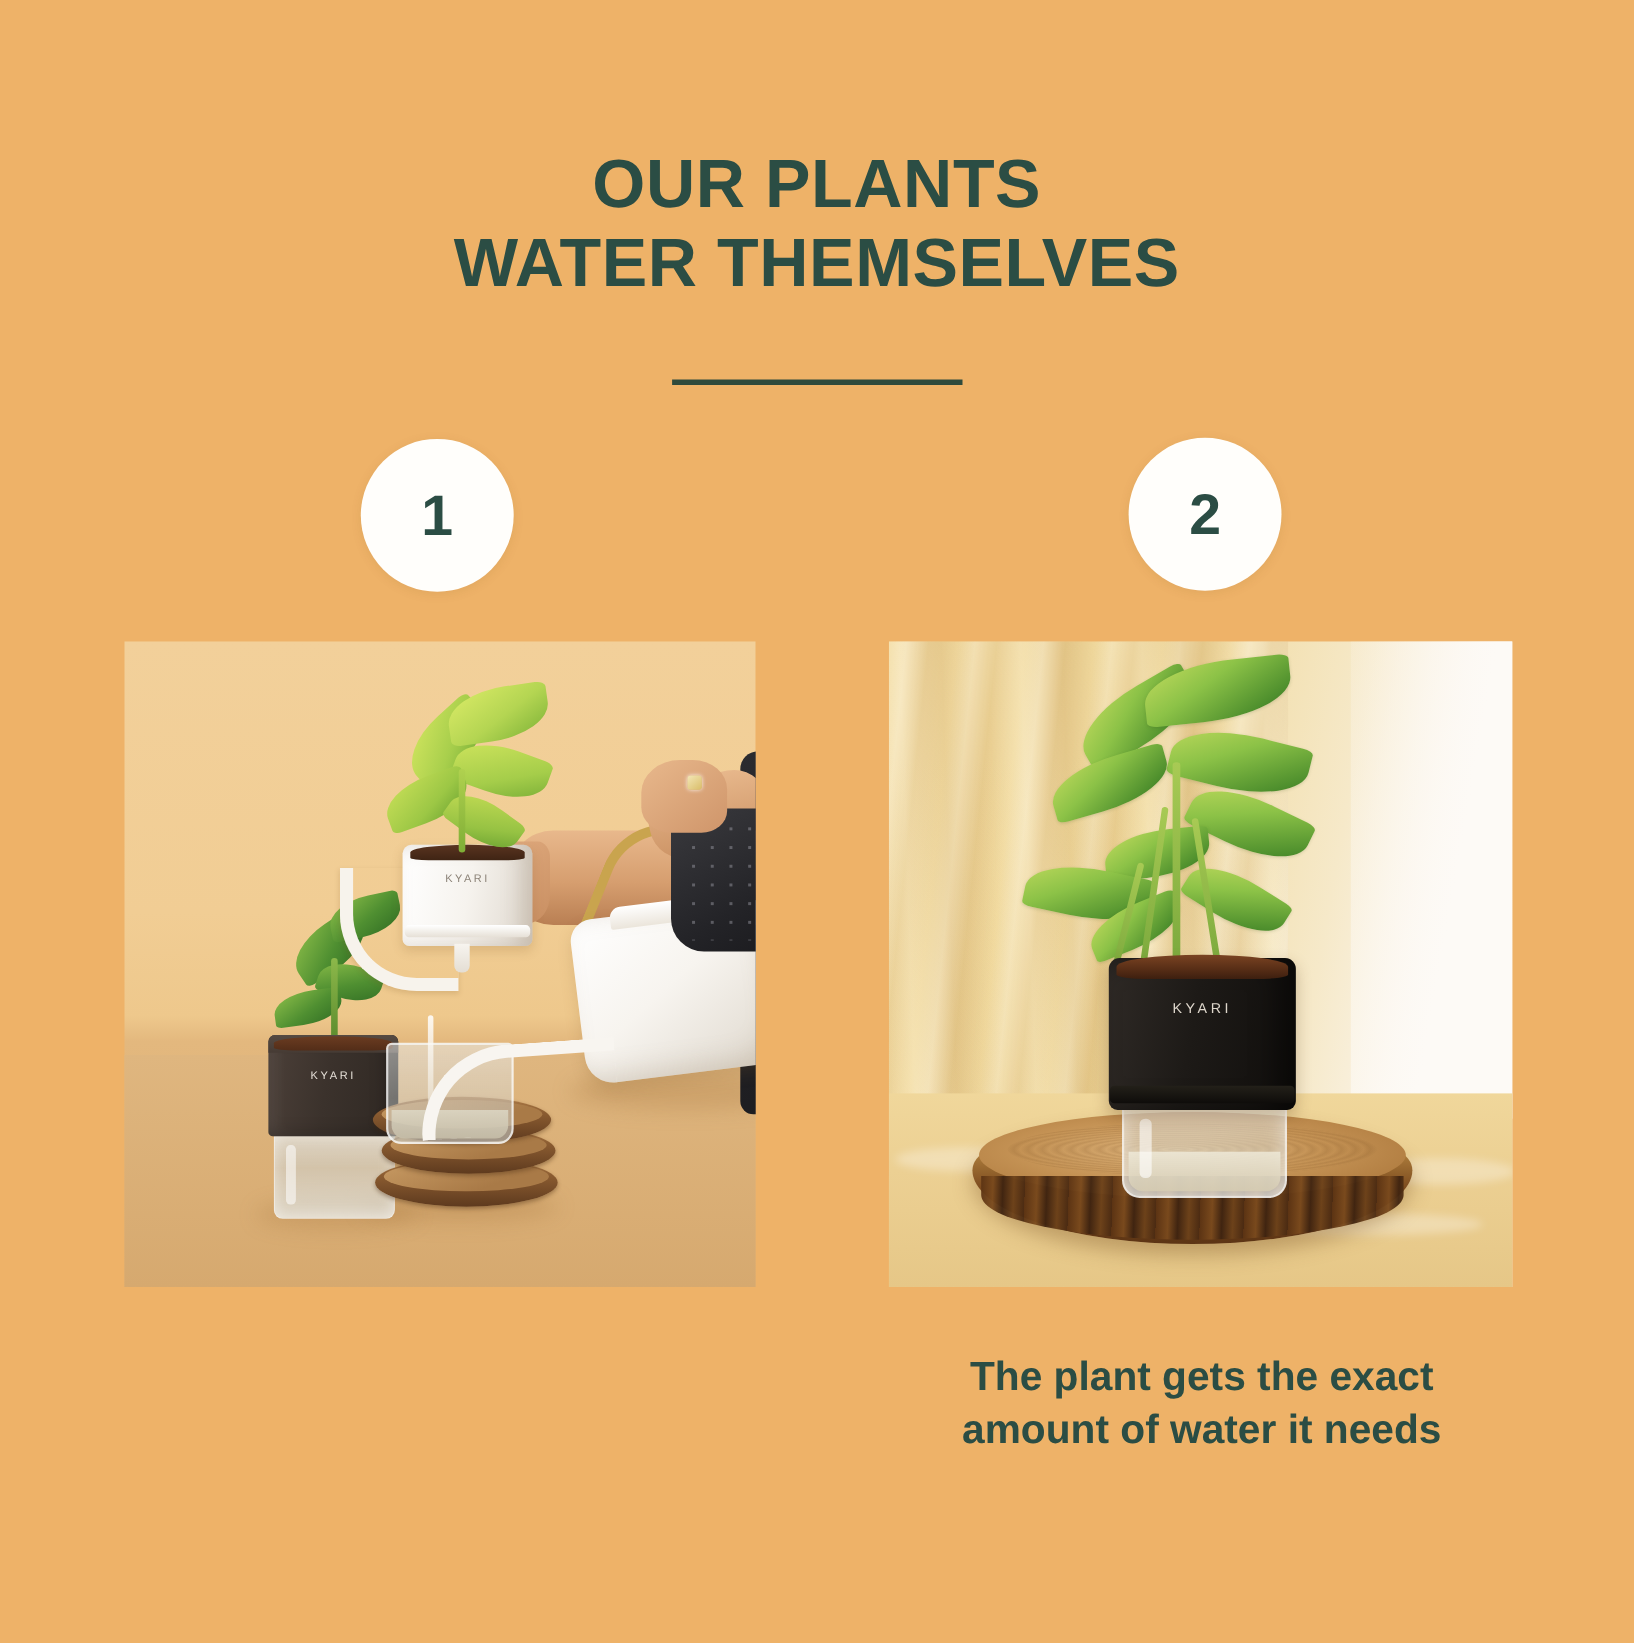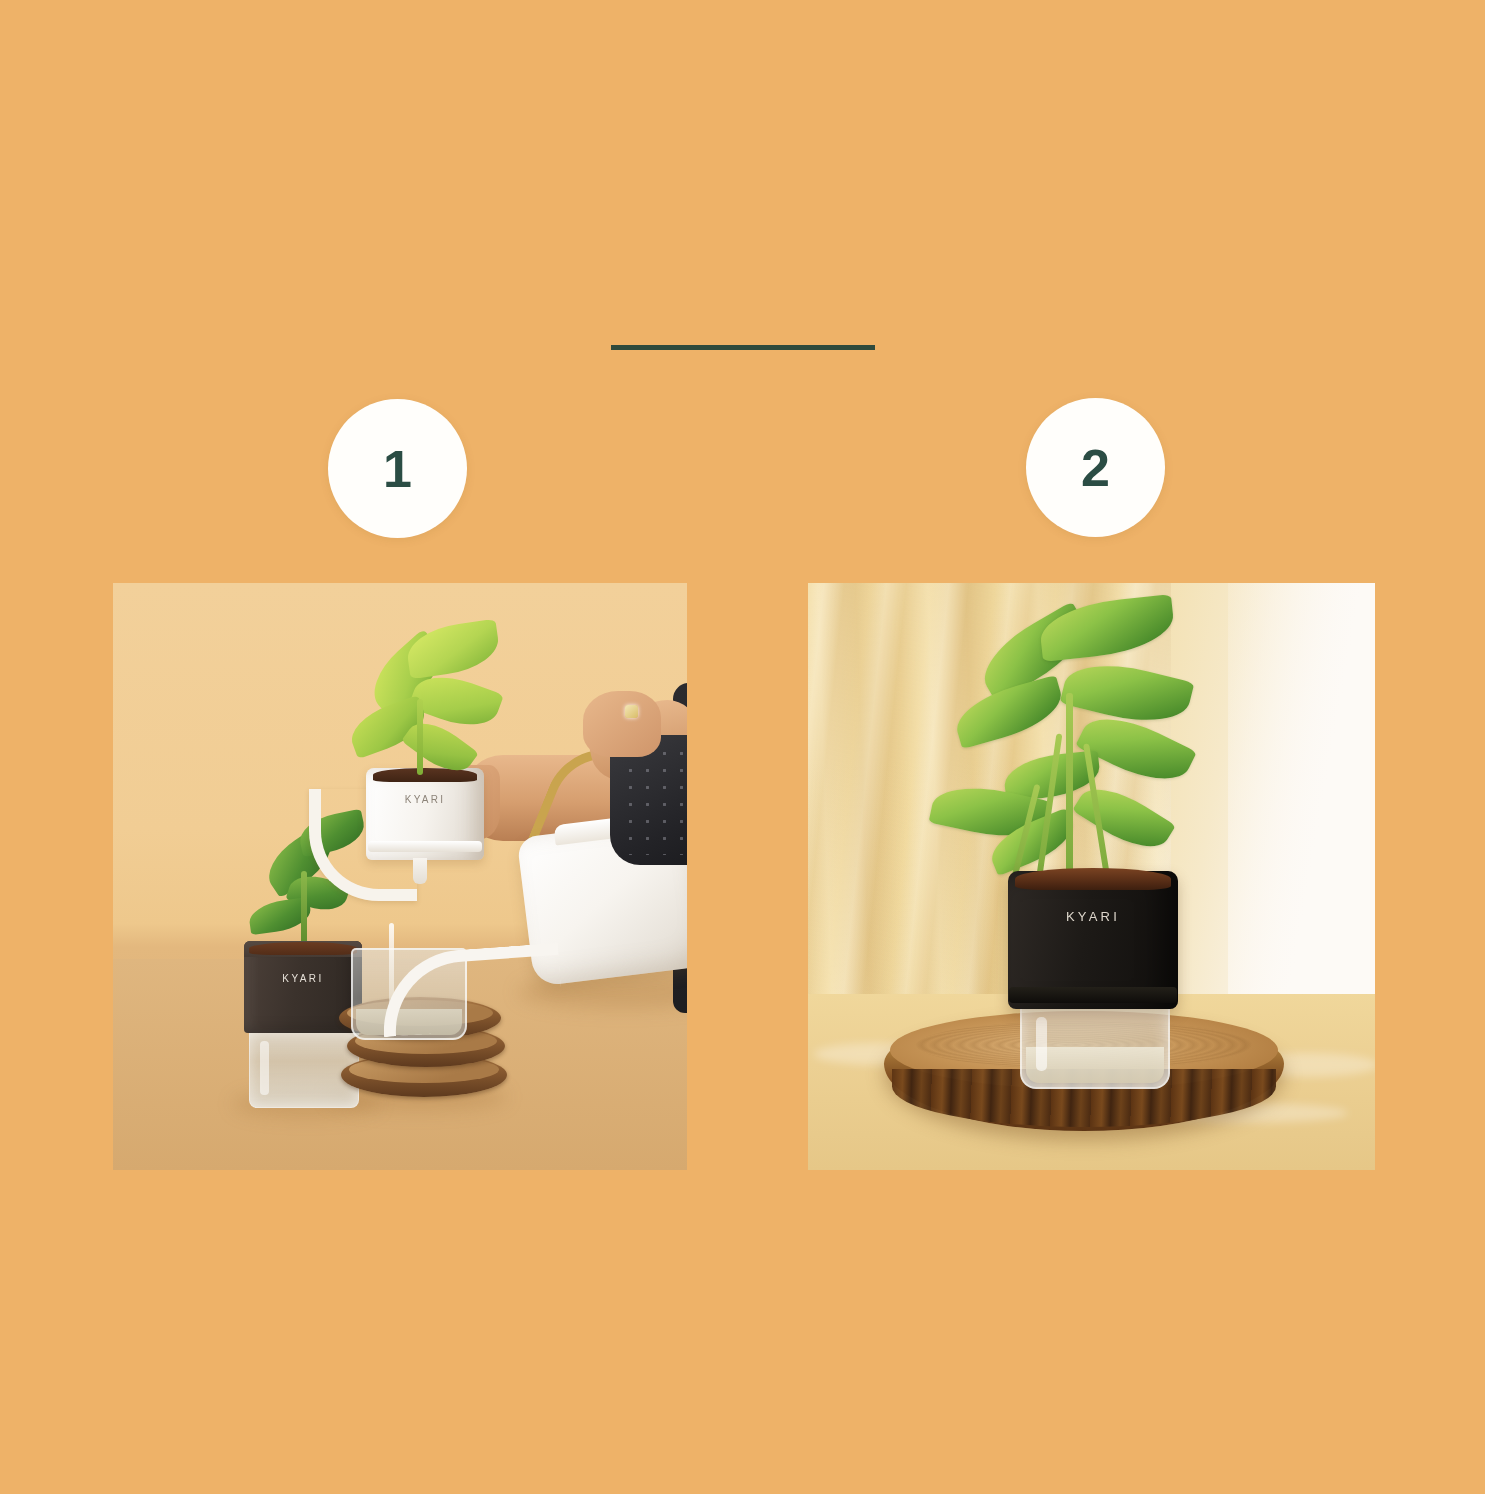--- a/index.html
+++ b/index.html
@@ -433,20 +433,24 @@
     position: absolute;
     background: linear-gradient(180deg,#a8ca54 0%,#7aa83c 100%);
     border-radius: 3px;
   }
 </style>
 </head>
 <body>
 
 <div id="page">
 
+  <div class="title-block">
+    <div class="title-line">OUR PLANTS</div>
+    <div class="title-line">WATER THEMSELVES</div>
+  </div>
 
   <div class="divider"></div>
 
   <div class="badge" id="badge-1">
     <span class="badge-num">1</span>
   </div>
 
   <div class="badge" id="badge-2">
     <span class="badge-num">2</span>
   </div>
@@ -562,14 +566,18 @@
       </div>
       <div class="s2-pot">
         <div class="s2-pot-soil"></div>
         <div class="s2-pot-label">KYARI</div>
         <div class="s2-pot-lip"></div>
       </div>
     </div>
   </div>
 
 
+  <div class="caption" id="caption-2">
+    <span class="caption-line">The plant gets the exact</span>
+    <span class="caption-line">amount of water it needs</span>
+  </div>
 
 </div>
 
 </body></html>

